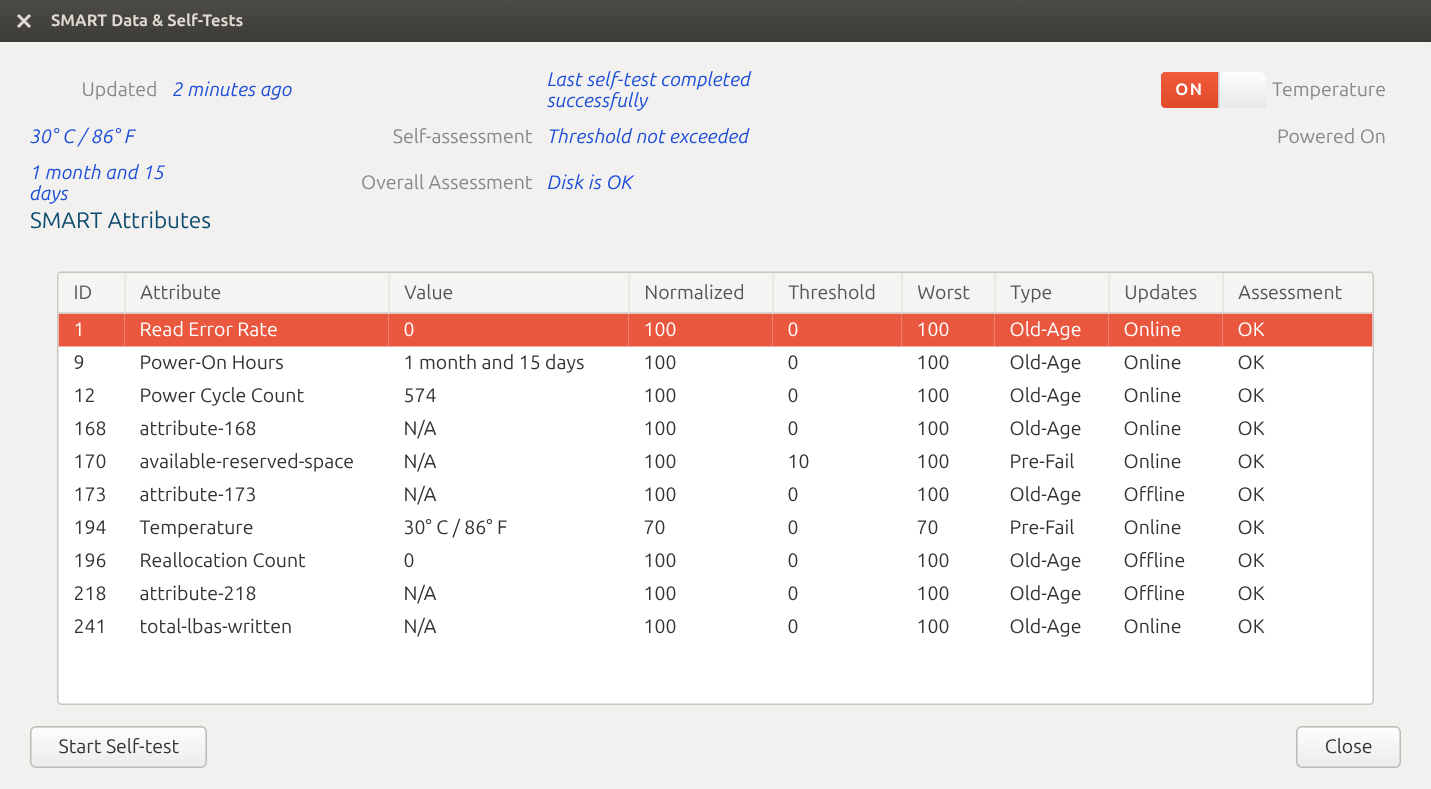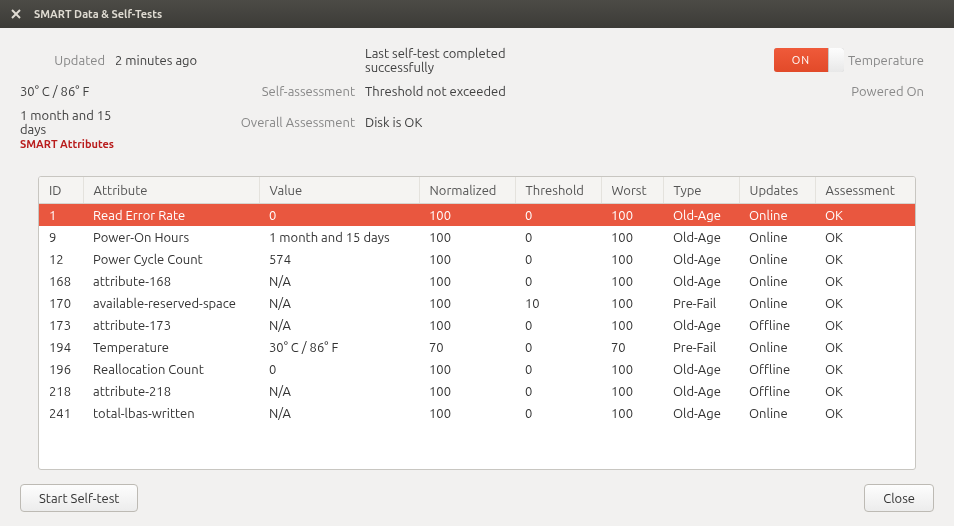--- a/index.html
+++ b/index.html
@@ -4,25 +4,25 @@
 <style>
   html,body{margin:0;padding:0;font-family:"Ubuntu","Segoe UI",sans-serif;font-size:13px;color:#3c3c3c;background:#f6f6f6;}
   .window{width:954px;height:526px;background:#f2f1f0;box-shadow:0 4px 20px rgba(0,0,0,.3);display:flex;flex-direction:column;}
   .titlebar{background:linear-gradient(#4c4b46,#3c3b37);height:28px;display:flex;align-items:center;padding:0 8px;gap:10px;color:#dfdbd2;}
   .titlebar .close{width:16px;height:16px;display:flex;align-items:center;justify-content:center;border-radius:8px;cursor:pointer;}
   .titlebar .close svg{width:10px;height:10px;stroke:#dfdbd2;stroke-width:2;}
   .titlebar .title{font-weight:600;font-size:11px;text-align:right;}
   .body{flex:1;padding:18px 20px 14px 20px;display:flex;flex-direction:column;overflow:hidden;}
   .info{display:grid;grid-template-columns:95px 250px 155px auto 90px;row-gap:10px;align-items:center;}
   .info .lbl{color:#888;text-align:right;padding-right:10px;}
-  .info .val{color:#404040;}
+  .info .val{color:#1d4ed8;font-style:italic;}
   .toggle{justify-self:end;width:70px;height:24px;border-radius:3px;background:#dcdcdc;position:relative;display:flex;align-items:center;box-shadow:inset 0 1px 2px rgba(0,0,0,.25);cursor:pointer;}
-  .toggle .on{background:linear-gradient(#ef5a3a,#e24a29);color:#fff;font-weight:400;font-size:11px;width:54px;height:100%;display:flex;align-items:center;justify-content:center;border-radius:3px 0 0 3px;letter-spacing:1px}
+  .toggle .on{background:linear-gradient(#ef5a3a,#e24a29);color:#fff;font-weight:700;font-size:11px;width:38px;height:100%;display:flex;align-items:center;justify-content:center;border-radius:3px 0 0 3px;letter-spacing:1px}
   .toggle .knob{flex:1;height:100%;background:linear-gradient(#fdfdfd,#e8e8e8);border-radius:0 3px 3px 0;border-left:1px solid #c8c8c8;}
-  .section-title{font-weight:700;color:#b91c1c;margin:2px 0 10px 0;font-size:11px;}
+  .section-title{font-weight:400;color:#0c4a6e;margin:2px 0 10px 0;font-size:15px;}
   .table-wrap{flex:1;border:1px solid #c8c6c1;background:#fff;border-radius:3px;overflow:hidden;display:flex;flex-direction:column;margin:16px 18px 0 18px;align-items:center;}
   table{width:100%;border-collapse:collapse;font-size:13px;}
   thead th{background:#f5f4f2;font-weight:400;color:#555;text-align:left;padding:6px 10px;border-bottom:1px solid #d6d4cf;border-right:1px solid #e4e2dd;white-space:nowrap;}
   thead th:last-child{border-right:none;}
   tbody td{padding:4px 10px;white-space:nowrap;color:#333;}
   tbody tr.selected td{background:#e9573f;color:#fff;}
   .footer{display:flex;gap:18px;padding-top:14px;align-items:center;}
   .footer .spacer{flex:1;}
   button.btn{background:linear-gradient(#fdfdfd,#ececec);border:1px solid #bdbab4;border-radius:4px;padding:6px 18px;font-size:13px;color:#333;cursor:pointer;font-family:inherit;}
 </style>

